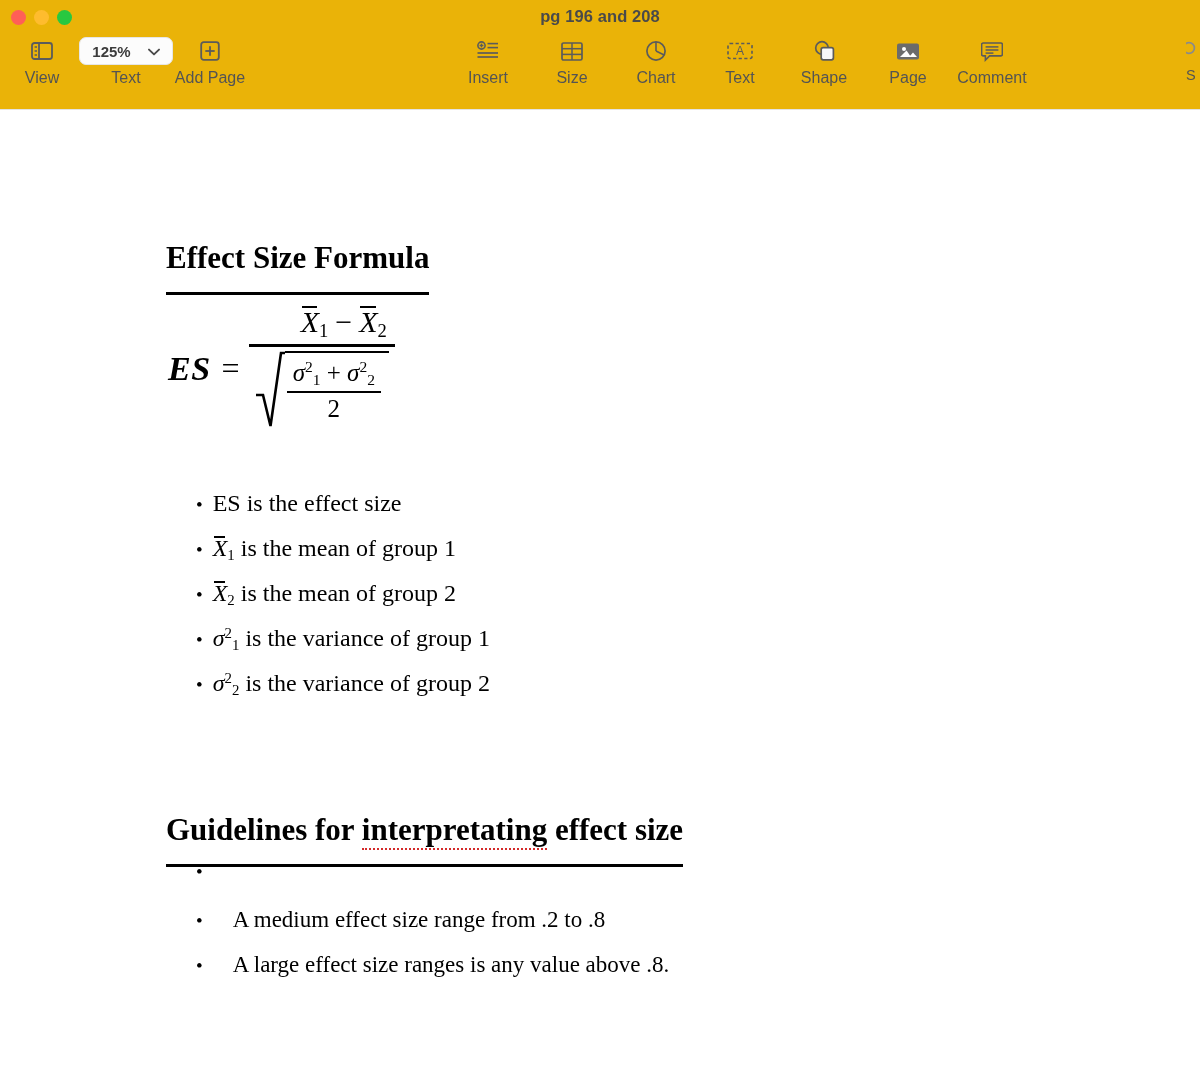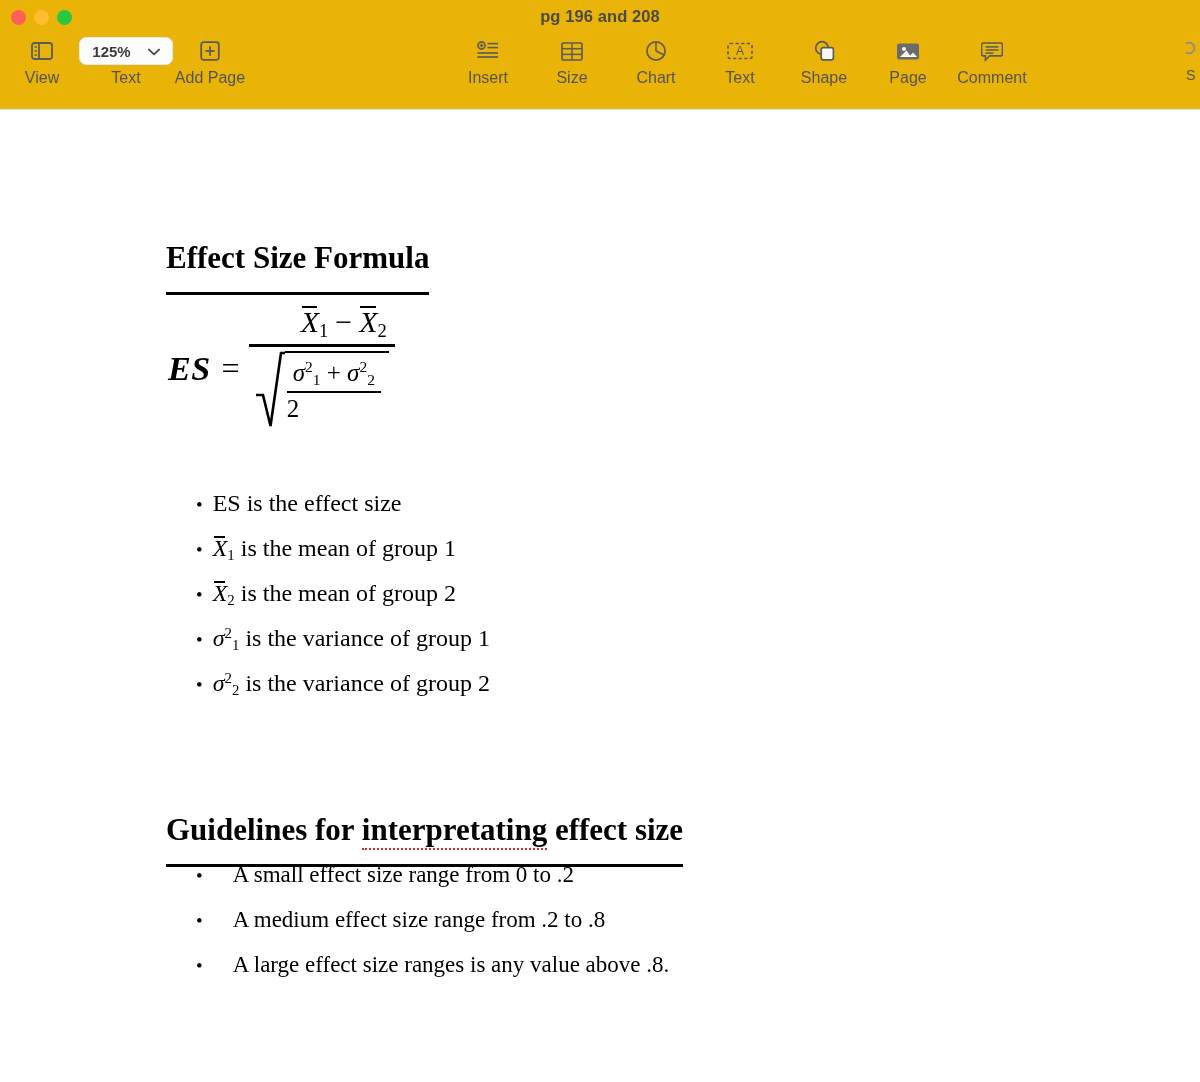--- a/index.html
+++ b/index.html
@@ -229,21 +229,21 @@
   .sqrt-body {
     border-top: 2.5px solid #000;
     padding: 3px 8px 0 2px;
     display: flex;
     flex-direction: column;
     align-items: center;
   }
   .inner-frac {
     display: flex;
     flex-direction: column;
-    align-items: flex-start;
+    align-items: center;
   }
   .inner-frac .num2 {
     font-size: 25px;
     padding: 2px 6px 2px 6px;
     white-space: nowrap;
   }
   .inner-frac .bar2 {
     width: 100%;
     height: 2px;
     background: #000;
@@ -514,21 +514,20 @@
       </li>
     </ul>
 
     <div class="doc-heading" id="heading-2">
       <span>Guidelines for </span><span class="misspell">interpretating</span><span> effect size</span>
     </div>
 
     <ul class="bullet-list" id="list-2">
       <li>
         <span class="bullet-dot">•</span>
-        <span class="li-text">A small effect size range from 0 to .2</span>
       </li>
       <li>
         <span class="bullet-dot">•</span>
         <span class="li-text">A medium effect size range from .2 to .8</span>
       </li>
       <li>
         <span class="bullet-dot">•</span>
         <span class="li-text">A large effect size ranges is any value above .8.</span>
       </li>
     </ul>

